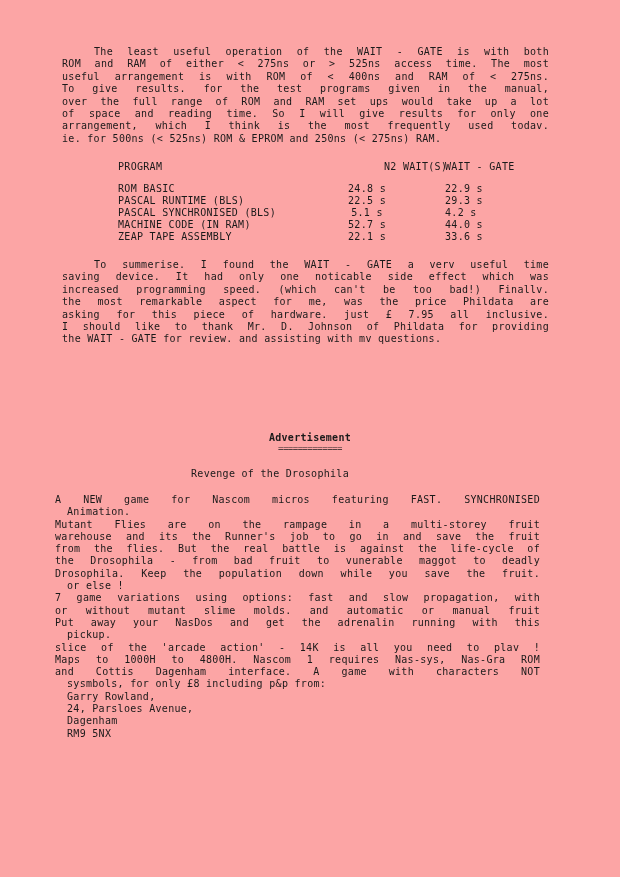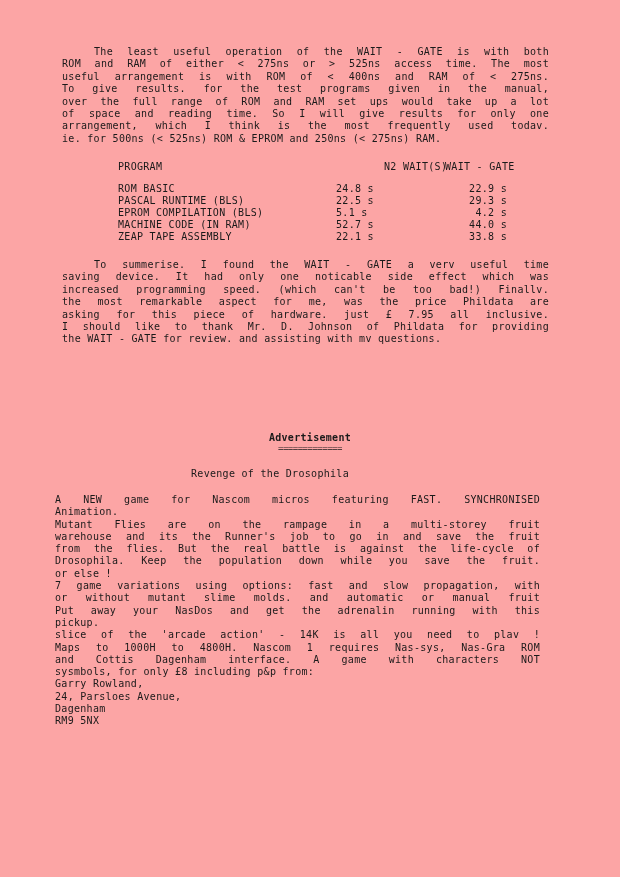--- a/index.html
+++ b/index.html
@@ -12,26 +12,26 @@
     }
     .para { position: absolute; left: 62px; width: 487px; }
     .para .row { display: block; height: 12.4px; line-height: 12.4px; white-space: nowrap; text-align: justify; text-align-last: justify; }
     .para .row.last { text-align-last: left; }
     .para .row.indent { padding-left: 32px; }
     .table { position: absolute; left: 118px; top: 161px; width: 440px; }
     .table .trow { position: relative; height: 12px; line-height: 12px; white-space: nowrap; text-decoration: underline; }
     .table .c1 { position: absolute; left: 0; }
     .table .c2 { position: absolute; left: 218px; width: 90px; padding-left: 48px; }
     .table .c3 { position: absolute; left: 327px; width: 90px; }
-    .table .num2 { position: absolute; left: 218px; width: 62px; text-align: left; }
-    .table .num3 { position: absolute; left: 327px; width: 62px; text-align: right; }
+    .table .num2 { position: absolute; left: 218px; width: 62px; text-align: center; }
+    .table .num3 { position: absolute; left: 327px; width: 62px; }
     .center { position: absolute; left: 0; width: 620px; text-align: center; white-space: pre; }
     .ad { position: absolute; left: 55px; width: 485px; }
     .ad .row { display: block; height: 12.3px; line-height: 12.3px; white-space: nowrap; text-align: justify; text-align-last: justify; }
-    .ad .row.last { text-align-last: left; }
+    .ad .row.last { text-align-last: left; margin-left: 12px; }
   </style>
 </head>
 <body>
 
 <div class="page">
 
   <div class="para" style="top:46px;">
     <span class="row indent">The least  useful  operation of the WAIT - GATE is with both</span>
     <span class="row">ROM  and  RAM of either &lt; 275ns or &gt; 525ns access time. The most</span>
     <span class="row">useful arrangement is with  ROM  of &lt; 400ns and  RAM of &lt; 275ns.</span>
@@ -53,33 +53,33 @@
       <span class="c1">ROM BASIC</span>
       <span class="num2">24.8 s</span>
       <span class="num3">22.9 s</span>
     </div>
     <div class="trow">
       <span class="c1">PASCAL RUNTIME (BLS)</span>
       <span class="num2">22.5 s</span>
       <span class="num3">29.3 s</span>
     </div>
     <div class="trow">
-      <span class="c1">EPROM COMPILATION (BLS)</span>
+      <span class="c1">PASCAL SYNCHRONISED (BLS)</span>
       <span class="num2">5.1 s</span>
       <span class="num3">4.2 s</span>
     </div>
     <div class="trow">
       <span class="c1">MACHINE CODE (IN RAM)</span>
       <span class="num2">52.7 s</span>
       <span class="num3">44.0 s</span>
     </div>
     <div class="trow">
       <span class="c1">ZEAP TAPE ASSEMBLY</span>
       <span class="num2">22.1 s</span>
-      <span class="num3">33.8 s</span>
+      <span class="num3">33.6 s</span>
     </div>
   </div>
 
   <div class="para" style="top:259px;">
     <span class="row indent">To summerise.  I  found the  WAIT - GATE  a verv useful time</span>
     <span class="row">saving device.  It had only one noticable side  effect which was</span>
     <span class="row">increased programming speed. (which can't be too bad!)  Finallv.</span>
     <span class="row">the most remarkable aspect for me,  was the price  Phildata  are</span>
     <span class="row">asking for this piece of hardware.  just  £ 7.95  all inclusive.</span>
     <span class="row">I should like to thank  Mr. D. Johnson of Phildata for providing</span>
@@ -89,20 +89,21 @@
   <div class="center" style="top:432px;font-weight:bold;">Advertisement</div>
   <div class="center" style="top:443px; letter-spacing:-0.5px; font-size:9px;">=============</div>
   <div class="center" style="top:468px; left:-40px;">Revenge of the Drosophila</div>
 
   <div class="ad" style="top:494px;">
     <span class="row">A NEW  game  for  Nascom  micros  featuring  FAST.  SYNCHRONISED</span>
     <span class="row last">Animation.</span>
     <span class="row">Mutant  Flies  are  on  the  rampage  in  a  multi-storey  fruit</span>
     <span class="row">warehouse and its the Runner's job to go in and save  the  fruit</span>
     <span class="row">from the flies. But the real battle is against the life-cycle of</span>
+    <span class="row">the Drosophila - from bad fruit to vunerable  maggot  to  deadly</span>
     <span class="row">Drosophila. Keep the population down while you save  the  fruit.</span>
     <span class="row last">or else !</span>
     <span class="row">7 game variations using options: fast and slow propagation, with</span>
     <span class="row">or without mutant slime molds. and  automatic  or  manual  fruit</span>
     <span class="row">Put away your NasDos and get the  adrenalin  running  with  this</span>
     <span class="row last">pickup.</span>
     <span class="row">slice of the 'arcade action' - 14K is all you  need  to  plav  !</span>
     <span class="row">Maps to 1000H to 4800H. Nascom 1 requires Nas-sys,  Nas-Gra  ROM</span>
     <span class="row">and Cottis Dagenham  interface.  A  game  with  characters  NOT</span>
     <span class="row last">sysmbols, for only £8 including p&amp;p from:</span>

